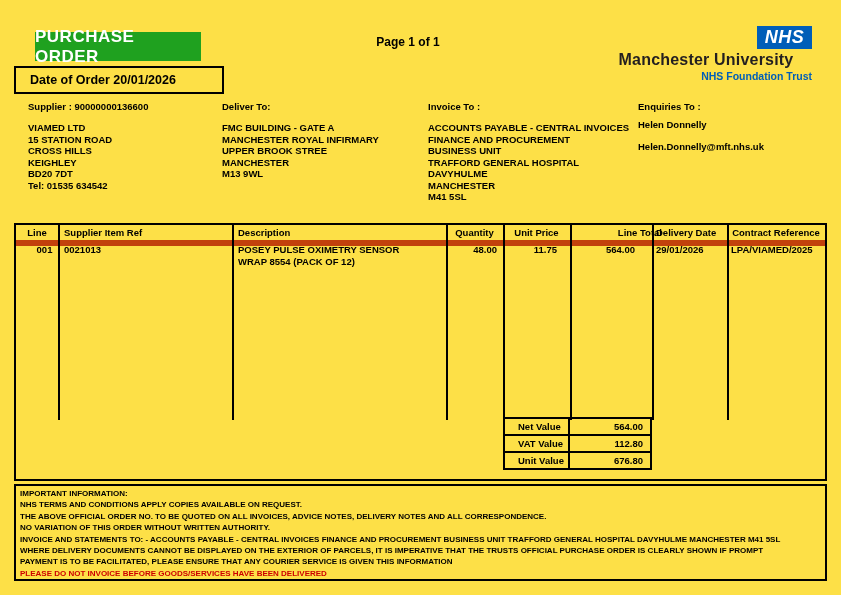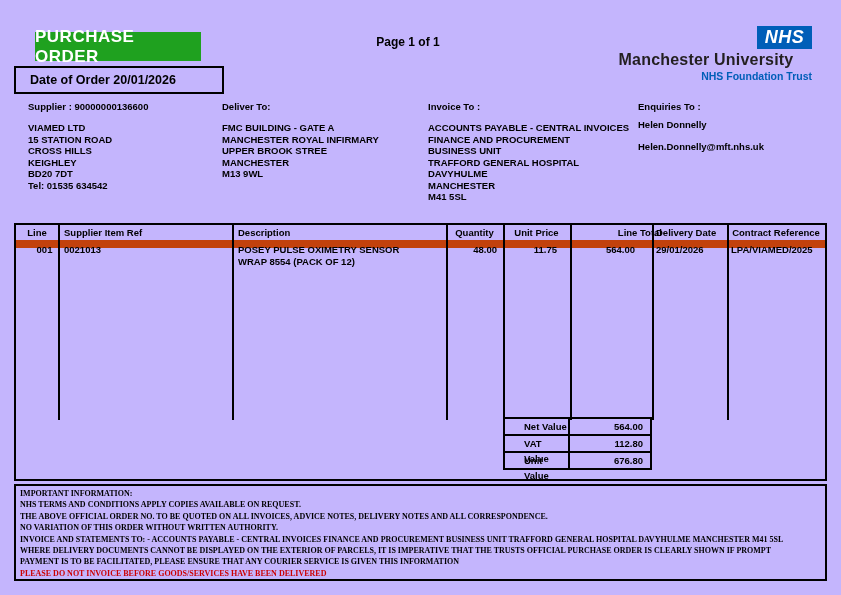--- a/index.html
+++ b/index.html
@@ -1,17 +1,17 @@
 <!DOCTYPE html>
 <html><head>
 <meta charset="utf-8">
 <style>
   html,body{margin:0;padding:0;background:#e8e8e8;}
   .page{
-    position:relative;width:841px;height:595px;background:#c4b5fd;
+    position:relative;width:841px;height:595px;background:#fde047;
     font-family:"Liberation Sans",sans-serif;color:#000;overflow:hidden;
     font-weight:700;
   }
   
   .po-banner{
     position:absolute;left:35px;top:32px;width:166px;height:29px;
     background:#1FA11F;color:#fff;display:flex;align-items:center;justify-content:center;
     font-size:17px;letter-spacing:.5px;
   }
   .page-indicator{
@@ -29,35 +29,35 @@
   .hbox{position:absolute;top:66px;height:28px;border:2px solid #000;box-sizing:border-box;
         display:flex;align-items:center;padding-left:14px;font-size:12.5px;}
   .date-box{left:14px;width:210px;}
   .po-box{left:232px;width:390px;}
   
   .party-heading{position:absolute;top:101px;font-size:9.5px;}
   .addr-line{position:absolute;font-size:9.5px;white-space:nowrap;}
   
   .tbl{position:absolute;left:14px;top:223px;width:813px;height:258px;
        border:2px solid #000;box-sizing:border-box;}
-  .tbl-header-row{position:absolute;left:0;top:0;width:809px;height:15px;border-bottom:8px solid #c2410c;}
+  .tbl-header-row{position:absolute;left:0;top:0;width:809px;height:15px;border-bottom:6px solid #c2410c;}
   .th{position:absolute;top:0;height:15px;line-height:15px;font-size:9.5px;box-sizing:border-box;}
   .vline{position:absolute;top:0;width:2px;height:195px;background:#000;}
   .td{position:absolute;font-size:9.5px;box-sizing:border-box;}
   
   .totals{position:absolute;left:503px;top:417px;}
   .totals-row{display:flex;margin-top:-2px;}
   .totals-row:first-child{margin-top:0;}
   .tot-label{width:67px;height:19px;border:2px solid #000;box-sizing:border-box;
-             padding-left:19px;font-size:9.5px;line-height:15px;}
+             padding-left:13px;font-size:9.5px;line-height:15px;}
   .tot-value{width:82px;height:19px;border:2px solid #000;border-left:none;box-sizing:border-box;
              padding-right:7px;font-size:9.5px;line-height:15px;text-align:right;}
   
   .footer{position:absolute;left:14px;top:484px;width:813px;height:97px;
-          border:2px solid #000;box-sizing:border-box;padding:2px 4px;font-family:Liberation Serif, serif;}
+          border:2px solid #000;box-sizing:border-box;padding:2px 4px;}
   .footer-line{font-size:8px;line-height:11.4px;white-space:nowrap;}
   .footer-warning{color:#CC0000;}
 </style>
 </head>
 <body>
 
 <div class="page">
 
   <div class="po-banner">
     <span>PURCHASE ORDER</span>

